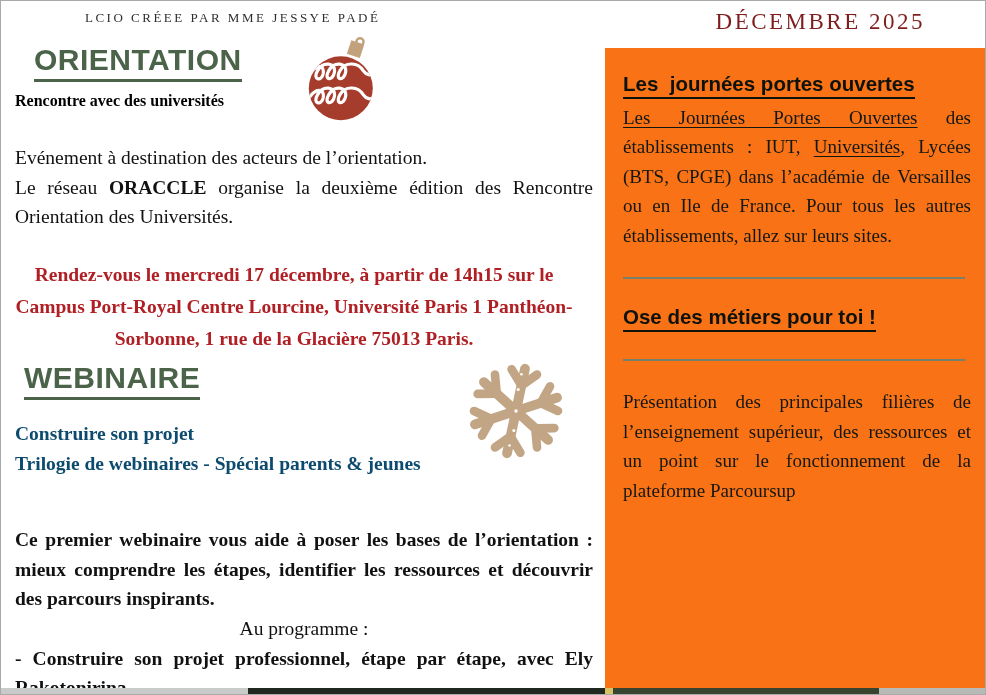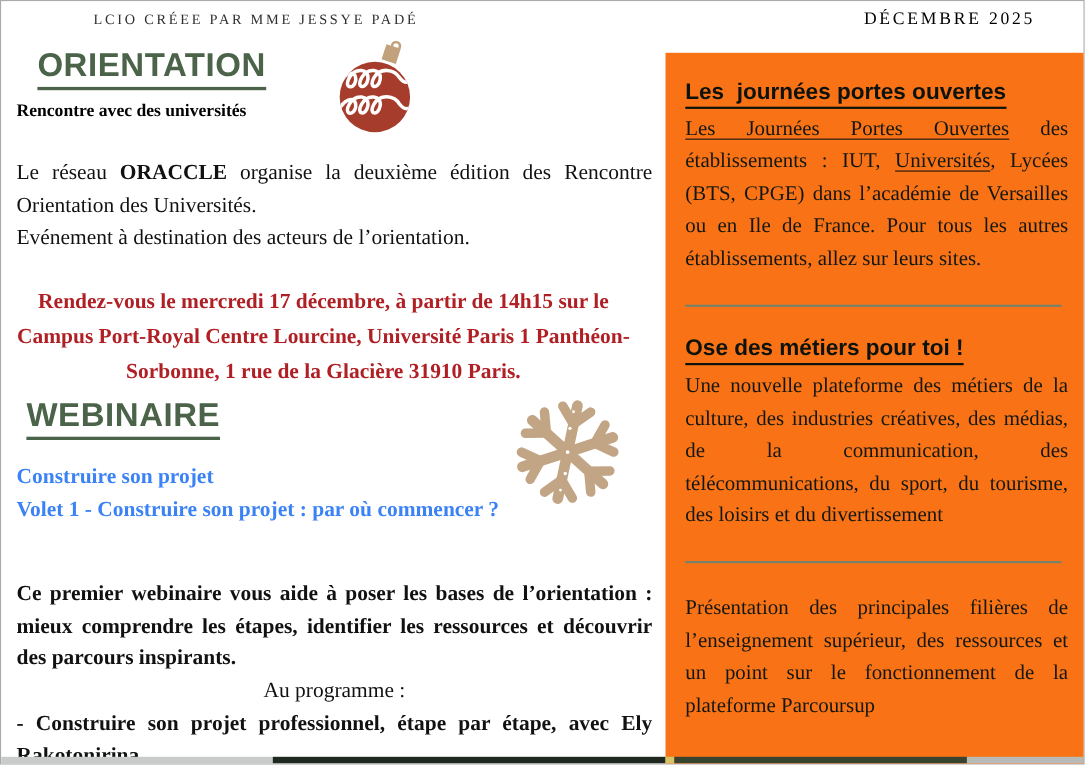--- a/index.html
+++ b/index.html
@@ -8,22 +8,22 @@
     width:986px; height:695px; position:relative; overflow:hidden;
     font-family:"Liberation Serif", serif;
     border:1px solid #a9aaa9;
   }
   
   .credit {
     position:absolute; left:40px; top:9px;
     font-size:13px; letter-spacing:2.5px; color:#2e2e2e;margin-left:44px;
   }
   .date {
-    position:absolute; right:44px; top:8px;
-    font-size:16px; letter-spacing:2.5px; color:#000000;
+    position:absolute; right:60px; top:8px;
+    font-size:23px; letter-spacing:2.5px; color:#7f1d1d;
   }
   
   .h-green {
     position:absolute;
     font-family:"Liberation Sans", sans-serif;
     font-weight:bold; font-size:30px; color:#4a6349;
     letter-spacing:.5px;
     border-bottom:3px solid #4a6349; padding-bottom:2px;
   }
   #orientation-title { left:33px; top:42px; }
@@ -40,21 +40,21 @@
   }
   #para-orientation { top:142px; }
   .b { font-weight:bold; }
   #highlight {
     position:absolute; left:10px; top:258px; width:566px;
     font-size:19.5px; line-height:1.63; font-weight:bold;
     color:#b01f24; text-align:center;
   }
   #webinaire-lines {
     position:absolute; left:14px; top:418px; width:578px;
-    font-size:19.5px; line-height:1.55; font-weight:bold; color:#3b82f6;
+    font-size:19.5px; line-height:1.55; font-weight:bold; color:#0c4a6e;
   }
   #para-webinaire { top:524px; }
   #para-webinaire .line { text-align:justify;font-weight:bold; }
   #para-webinaire .nj   { text-align:center; }
 
   
   .ornament { position:absolute; left:303px; top:36px; }
   .snowflake { position:absolute; left:458px; top:356px; }
 
   
@@ -107,25 +107,25 @@
     <g clip-path="url(#ballclip)" stroke="#fff" stroke-width="4" fill="none" stroke-linecap="round">
       <path d="M4,52 C14,32 26,34 24,46 C22,56 10,54 17,42 C24,30 40,32 38,44 C36,56 24,54 31,42 C38,30 54,32 52,44 C50,56 38,54 45,42 C52,30 68,32 74,42 C80,50 86,48 90,42"></path>
       <path d="M4,80 C14,62 26,64 24,76 C22,86 10,84 17,72 C24,60 40,62 38,74 C36,86 24,84 31,72 C38,60 54,62 52,74 C50,86 38,84 45,72 C52,60 68,62 74,72 C80,80 86,78 90,72"></path>
     </g>
   </svg>
 </span>
 
 <div class="subtitle">Rencontre avec des universités</div>
 
 <div class="body-block" id="para-orientation">
+  <div class="line">Evénement à destination des acteurs de l’orientation.</div>
   <div class="line"><span>Le réseau </span><span class="b">ORACCLE</span><span> organise la deuxième édition des Rencontre Orientation des Universités.</span></div>
-  <div class="line">Evénement à destination des acteurs de l’orientation.</div>
 </div>
 
-<div id="highlight">Rendez-vous le mercredi 17 décembre, à partir de 14h15 sur le Campus Port-Royal Centre Lourcine, Université Paris 1 Panthéon-Sorbonne, 1 rue de la Glacière 31910 Paris.</div>
+<div id="highlight">Rendez-vous le mercredi 17 décembre, à partir de 14h15 sur le Campus Port-Royal Centre Lourcine, Université Paris 1 Panthéon-Sorbonne, 1 rue de la Glacière 75013 Paris.</div>
 
 <div class="h-green" id="webinaire-title">WEBINAIRE</div>
 
 <span class="snowflake">
   <svg width="114" height="108" viewBox="0 0 100 100">
     <defs>
       <g id="branch" stroke="#c2a585" stroke-linecap="round" fill="none">
         <path d="M50,50 L50,10" stroke-width="9"></path>
         <path d="M50,26 L38,13" stroke-width="8"></path>
         <path d="M50,26 L62,13" stroke-width="8"></path>
@@ -146,38 +146,37 @@
         <circle cx="38" cy="62" r="1.4"></circle>
       <circle cx="63" cy="37" r="1.4"></circle>
         <circle cx="55" cy="16" r="1.2"></circle>
         <circle cx="44" cy="82" r="1.2"></circle>
     </g>
   </svg>
 </span>
 
 <div id="webinaire-lines">
   <div>Construire son projet</div>
-  <div>Volet 1 - Construire son projet : par où commencer ?</div>
+  <div>Trilogie de webinaires - Spécial parents &amp; jeunes</div>
 </div>
 
 <div class="body-block" id="para-webinaire">
   <div class="line">Ce premier webinaire vous aide à poser les bases de l’orientation : mieux comprendre les étapes, identifier les ressources et découvrir des parcours inspirants.</div>
   <div class="nj">Au programme :</div>
   <div class="line">- Construire son projet professionnel, étape par étape, avec Ely Rakotonirina.</div>
 </div>
 
 <div class="panel">
   <div>
     <span class="panel-title">Les  journées portes ouvertes</span>
     <div class="panel-body"><span class="u">Les Journées Portes Ouvertes</span><span> des établissements : IUT, </span><span class="u">Universités</span><span>, Lycées (BTS, CPGE) dans l’académie de Versailles ou en Ile de France. Pour tous les autres établissements, allez sur leurs sites.</span></div>
   </div>
   <hr class="divider">
   <div>
     <span class="panel-title">Ose des métiers pour toi !</span>
-    <div class="panel-body">Une nouvelle plateforme des métiers de la culture, des industries créatives, des médias, de la communication, des télécommunications, du sport, du tourisme, des loisirs et du divertissement</div>
   </div>
   <hr class="divider">
   <div>
     <div class="panel-body">Présentation des principales filières de l’enseignement supérieur, des ressources et un point sur le fonctionnement de la plateforme Parcoursup</div>
   </div>
 </div>
 
 <div class="edge edge1"></div>
 <div class="edge edge2"></div>
 <div class="edge edge3"></div>

